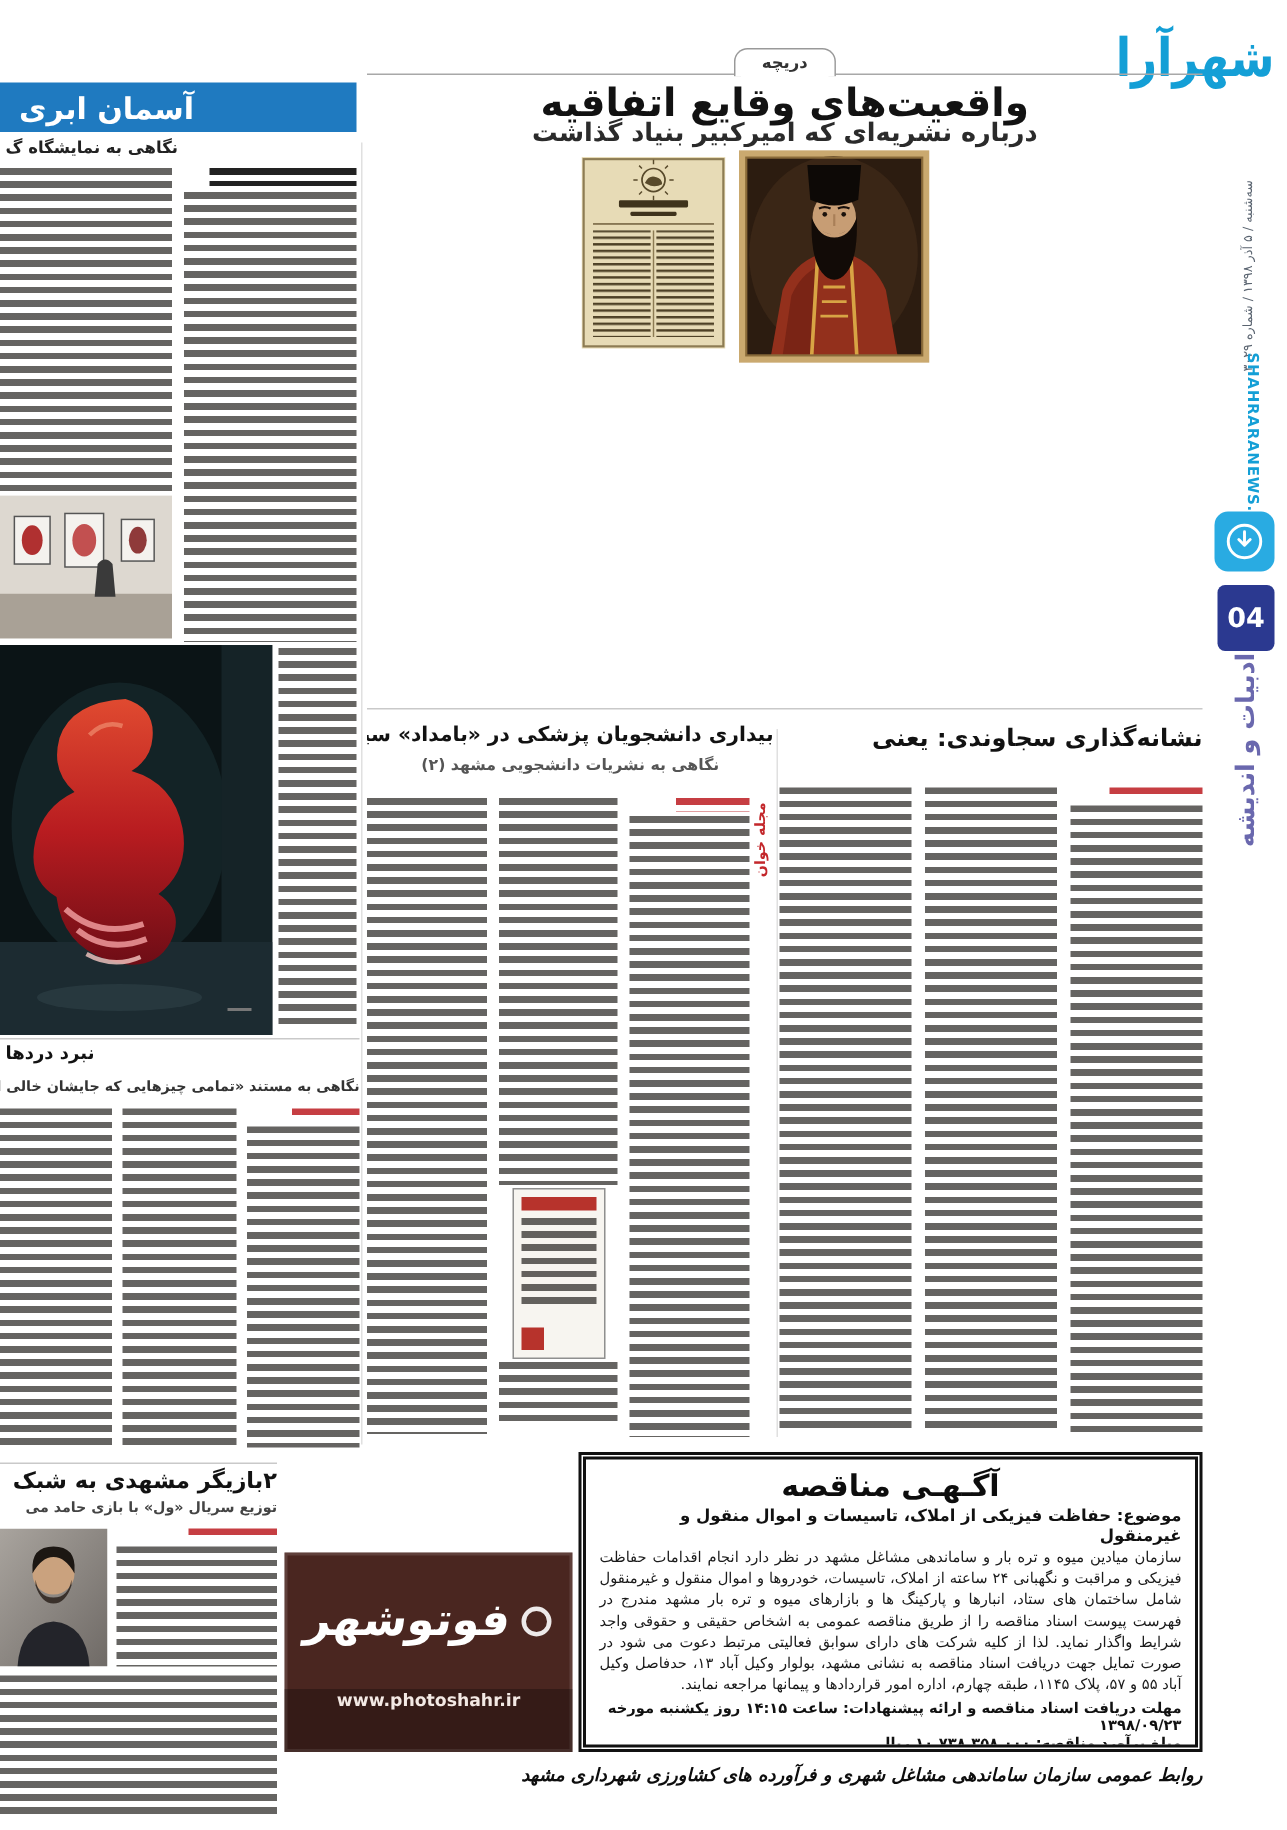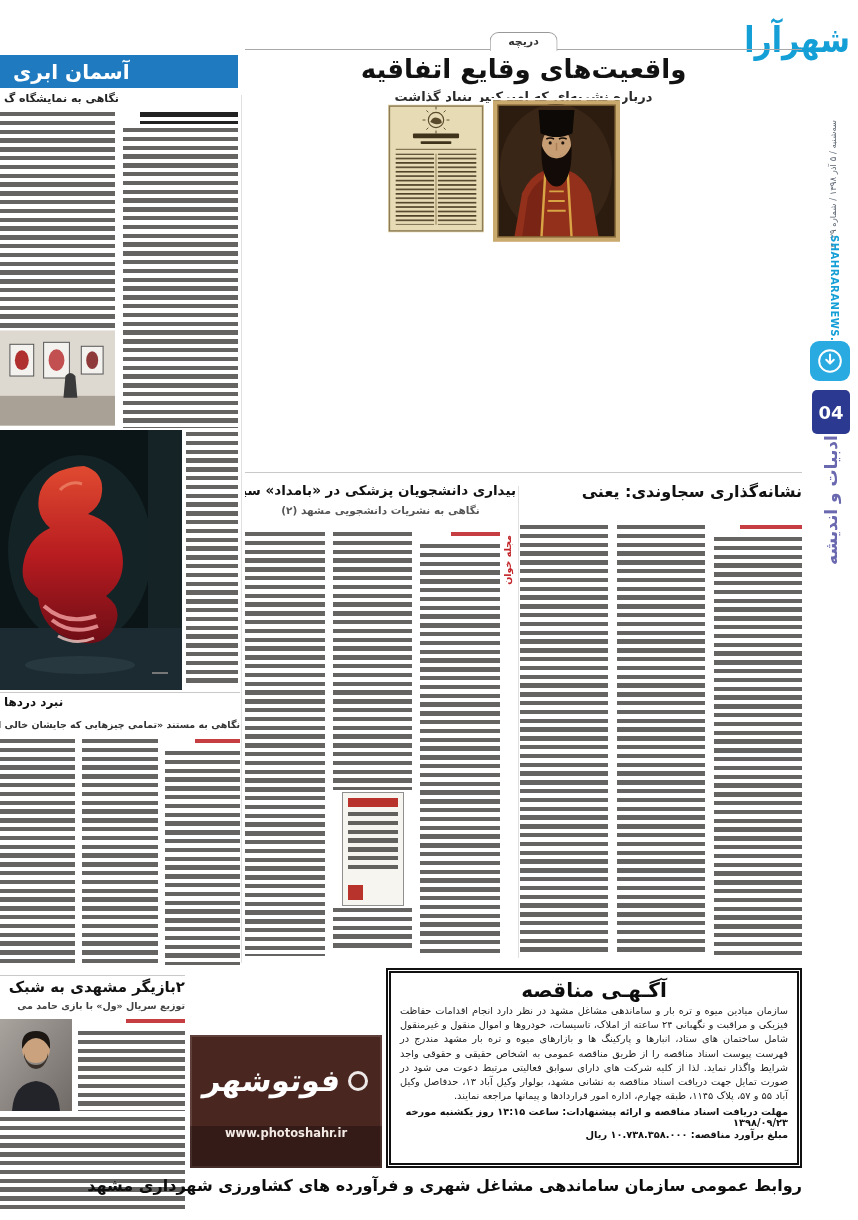--- a/index.html
+++ b/index.html
@@ -27,21 +27,21 @@
              color:#fff; font-size:18px; font-weight:800; display:flex; align-items:center; justify-content:center; direction:ltr; }
   .sb-sec  { position:absolute; left:763px; top:488px; width:140px; height:24px; font-size:17px; font-weight:700;
              color:#6a68ae; text-align:center; transform:rotate(-90deg); white-space:nowrap; }
 
   
   .art-main { position:absolute; left:245px; top:28px; width:557px; height:444px; }
   .rule-top { position:absolute; top:21px; left:0; right:0; border-top:1px solid #a8a8a8; }
   .tab { position:absolute; top:4px; left:50%; transform:translateX(-50%); background:#fff; border:1px solid #999;
          border-bottom:none; border-radius:9px 9px 0 0; padding:2px 18px 3px; font-size:11px; font-weight:700; color:#333; z-index:1; }
   .art-main h1 { position:absolute; top:26px; left:0; right:0; text-align:center; font-size:26px; font-weight:800; color:#121212; }
-  .art-main h2 { position:absolute; top:61px; left:0; right:0; text-align:center; font-size:13px; font-weight:700; color:#2b2b2b; }
+  .art-main h2 { position:absolute; top:51px; left:0; right:0; text-align:center; font-size:17px; font-weight:700; color:#2b2b2b; }
   .main-cols { position:absolute; top:82px; left:0; width:557px; height:358px; gap:9px; }
   .lead-b { display:block; font-size:10.5px; font-weight:700; color:#111; margin-bottom:4px; }
   .img-paper    { position:absolute; left:141px; top:74px;  width:100px; height:133px; border:2px solid #fff; z-index:2; }
   .img-portrait { position:absolute; left:246px; top:70px; width:131px; height:146px; border:2px solid #fff; z-index:2; }
   .img-paper svg, .img-portrait svg, .artwork svg, .g-photo svg, .actor-photo svg { display:block; width:100%; height:100%; }
 
   
   .art-asman { position:absolute; left:0; top:55px; width:238px; height:375px; }
   .asman-band { position:absolute; top:0; left:0; width:238px; height:33px; background:#1f7ac0; display:flex;
                 align-items:center; justify-content:flex-end; }
@@ -86,22 +86,22 @@
   .nesh-title { position:absolute; top:4px; right:0; font-size:16px; font-weight:800; color:#121212; white-space:nowrap; }
   .nesh-cols { position:absolute; top:47px; left:0; width:282px; height:436px; gap:9px; }
 
   
   .ad-box { position:absolute; left:386px; top:968px; width:416px; height:200px; border:5px double #111;
             padding:5px 9px; overflow:hidden; background:#fff; }
   .ad-title { text-align:center; font-size:20px; font-weight:800; color:#0d0d0d; margin-bottom:2px; letter-spacing:1px; }
   .ad-subject { font-size:11px; font-weight:700; color:#111; margin-bottom:2px; }
   .ad-body { font-size:9.8px; line-height:1.45; color:#1a1a1a; text-align:justify; margin-bottom:3px; }
   .ad-line { font-size:9.8px; font-weight:700; color:#111; margin-bottom:1px; }
-  .ad-footer { position:absolute; left:386px; top:1176px; width:416px; text-align:center; font-size:16px;
-               font-weight:800; color:#0d0d0d; white-space:nowrap; }
+  .ad-footer { position:absolute; left:386px; top:1176px; width:416px; text-align:center; font-size:12px;
+               font-weight:800; color:#0d0d0d; white-space:nowrap;font-style:italic; }
 
   
   .ps-box { position:absolute; left:190px; top:1035px; width:192px; height:133px; background:#4a2620;
             box-shadow:inset 0 0 0 2px rgba(255,255,255,.12); display:flex; flex-direction:column; }
   .ps-main { flex:1; display:flex; align-items:center; justify-content:center; gap:7px; }
   .ps-ring { width:20px; height:20px; border:3px solid #fff; border-radius:50%; opacity:.9; }
   .ps-logo { color:#fff; font-size:30px; font-weight:800; transform:skewX(-8deg); }
   .ps-url-band { height:42px; background:rgba(0,0,0,.28); display:flex; align-items:flex-start; justify-content:center; }
   .ps-url { color:#f3e9e4; font-size:11.5px; font-weight:700; direction:ltr; }
 
@@ -312,20 +312,21 @@
         <div class="ft" style="height:430px"></div>
       </div>
       <div class="col">
         <div class="ft" style="height:430px"></div>
       </div>
     </div>
   </div>
 
   <div class="ad-box">
     <div class="ad-title">آگـهـی مناقصه</div>
+    <div class="ad-subject">موضوع: حفاظت فیزیکی از املاک، تاسیسات و اموال منقول و غیرمنقول</div>
     <p class="ad-body">سازمان میادین میوه و تره بار و ساماندهی مشاغل مشهد در نظر دارد انجام اقدامات حفاظت فیزیکی و مراقبت و نگهبانی ۲۴ ساعته از املاک، تاسیسات، خودروها و اموال منقول و غیرمنقول شامل ساختمان های ستاد، انبارها و پارکینگ ها و بازارهای میوه و تره بار مشهد مندرج در فهرست پیوست اسناد مناقصه را از طریق مناقصه عمومی به اشخاص حقیقی و حقوقی واجد شرایط واگذار نماید. لذا از کلیه شرکت های دارای سوابق فعالیتی مرتبط دعوت می شود در صورت تمایل جهت دریافت اسناد مناقصه به نشانی مشهد، بولوار وکیل آباد ۱۳، حدفاصل وکیل آباد ۵۵ و ۵۷، پلاک ۱۱۴۵، طبقه چهارم، اداره امور قراردادها و پیمانها مراجعه نمایند.</p>
     <div class="ad-line">مهلت دریافت اسناد مناقصه و ارائه پیشنهادات: ساعت ۱۴:۱۵ روز یکشنبه مورخه ۱۳۹۸/۰۹/۲۳</div>
     <div class="ad-line">مبلغ برآورد مناقصه: ۱۰.۷۳۸.۳۵۸.۰۰۰ ریال</div>
 
   </div>
   <div class="ad-footer">روابط عمومی سازمان ساماندهی مشاغل شهری و فرآورده های کشاورزی شهرداری مشهد</div>
 
   <div class="ps-box">
     <div class="ps-main">
       <div class="ps-ring"></div>

